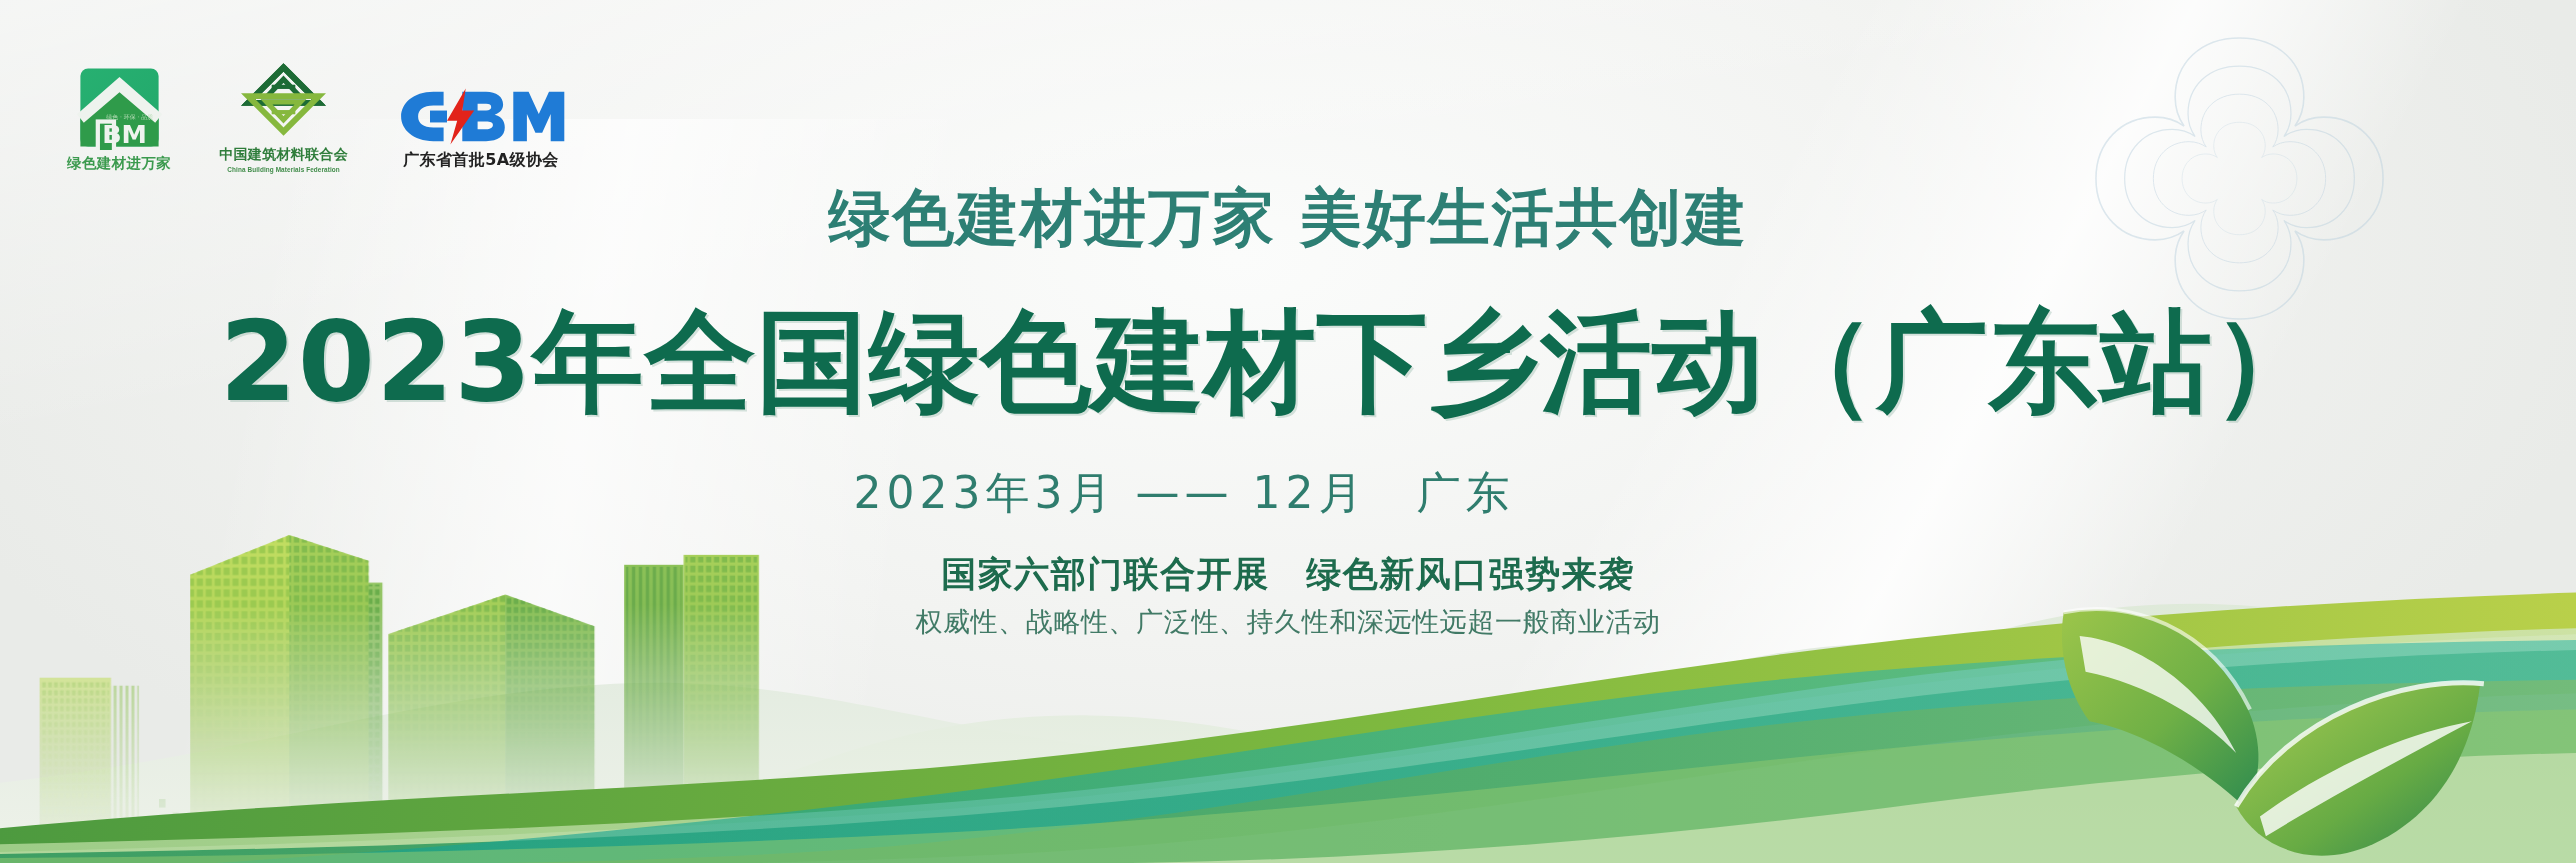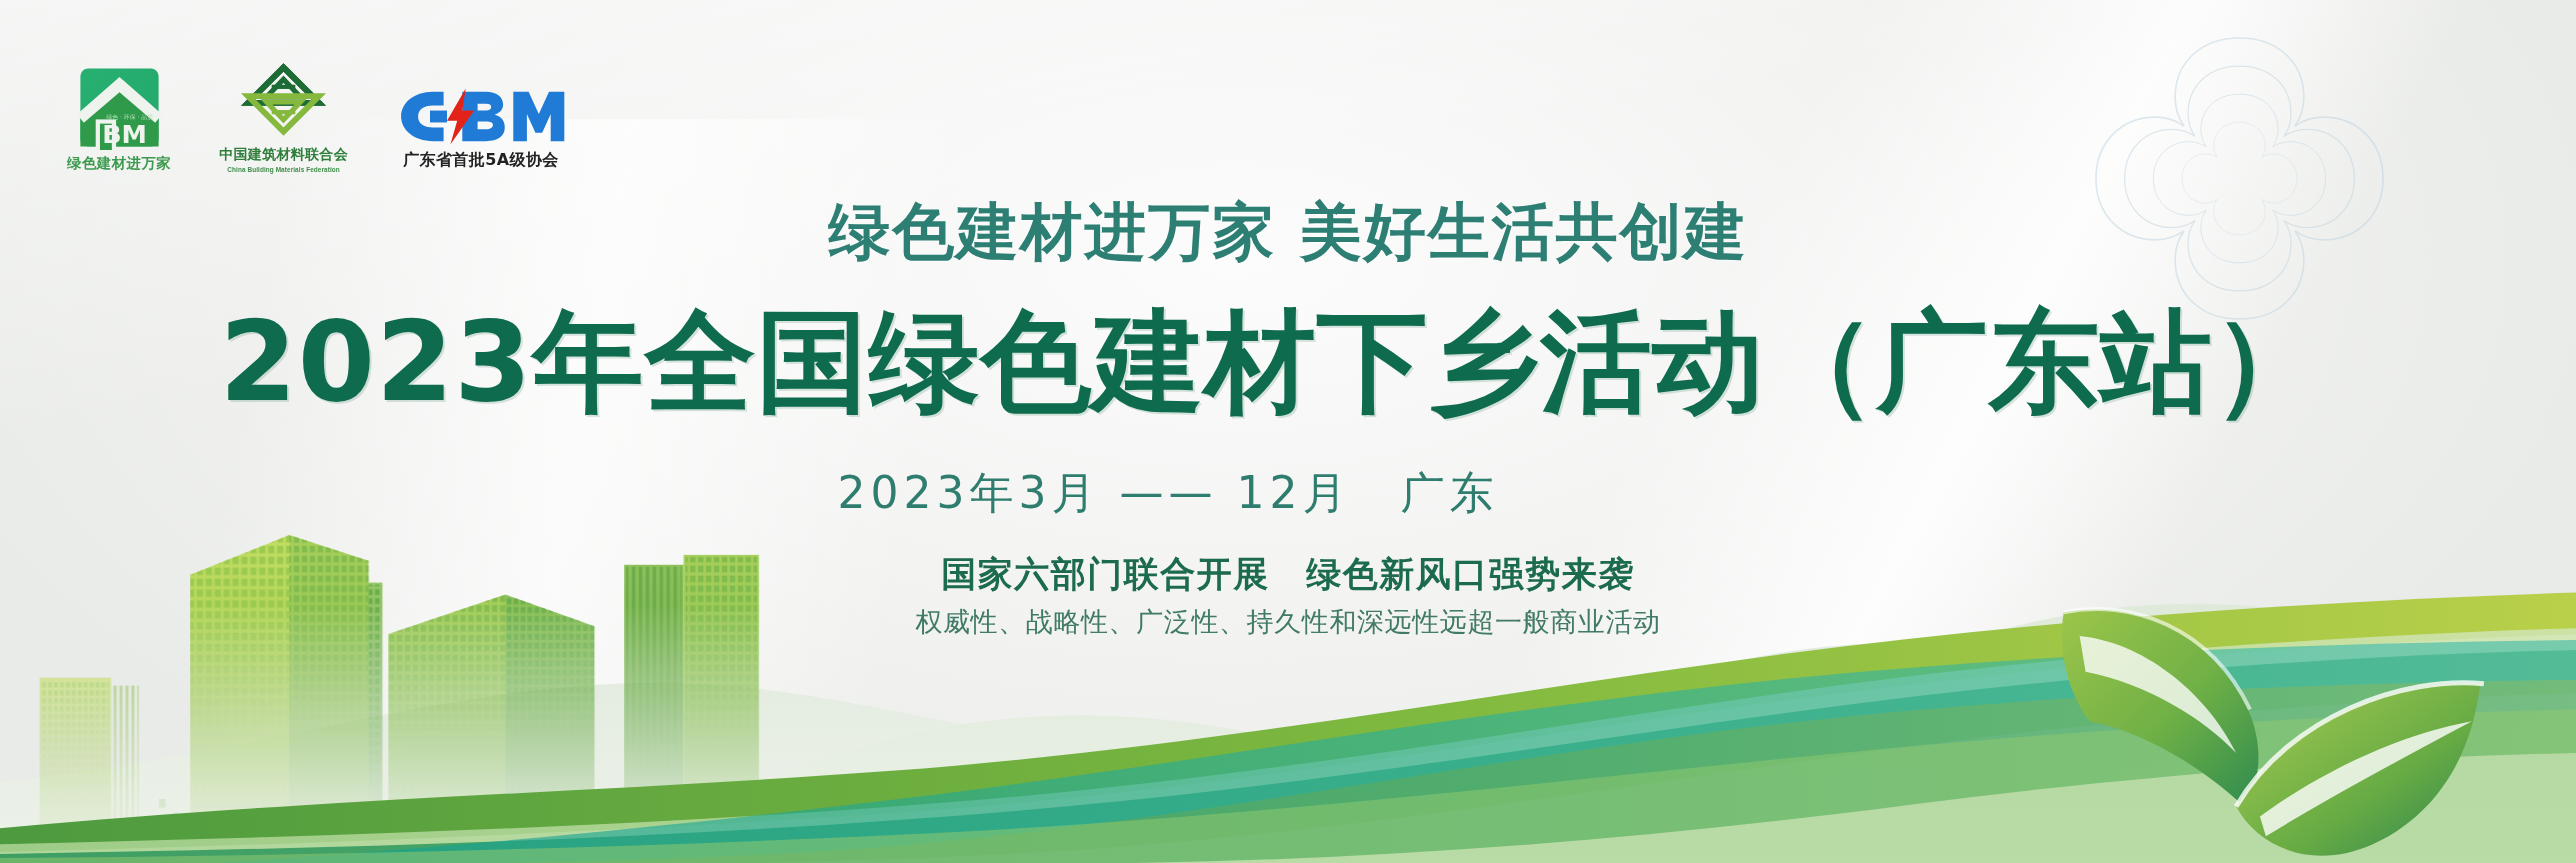--- a/index.html
+++ b/index.html
@@ -67,37 +67,37 @@
   .logo-cbma-mark{ width:170px; height:61px; }
   .logo-cbma-caption{
     margin-top:3px; font-size:16px; font-weight:700; color:#222; white-space:nowrap;
     letter-spacing:0.4px; font-family:"DejaVu Sans","Liberation Sans",sans-serif;
   }
 
   
   .copy{ position:absolute; left:0; top:0; width:2576px; text-align:center; }
 
   .subtitle{
-    position:absolute; left:0; top:190px; width:2576px;
+    position:absolute; left:0; top:176px; width:2576px;
     font-size:62px; font-weight:700; color:#2d7f74;
     letter-spacing:2px; white-space:nowrap;
     font-family:"DejaVu Sans","Liberation Sans",sans-serif;
     text-shadow:0 1px 0 rgba(255,255,255,.6);
   }
 
   .headline{
     position:absolute; left:0; top:301px; width:2544px;
     font-size:111px; font-weight:700; color:#0e6b4e;
     letter-spacing:1px; white-space:nowrap; line-height:1.1;
     font-family:"DejaVu Sans","Liberation Sans",sans-serif;
     text-shadow:2px 2px 0 rgba(20,100,70,.16);
   }
 
   .daterow{
-    position:absolute; left:0; top:464px; width:2336px;
+    position:absolute; left:16px; top:464px; width:2336px;
     font-size:44px; color:#2f7d6e; letter-spacing:5px; white-space:nowrap;
     font-family:"DejaVu Sans","Liberation Sans",sans-serif;
   }
 
   .tagline{
     position:absolute; left:0; top:551px; width:2576px;
     font-size:35px; font-weight:700; color:#1d6b4d; letter-spacing:1.5px; white-space:nowrap;
     font-family:"DejaVu Sans","Liberation Sans",sans-serif;
   }
 

